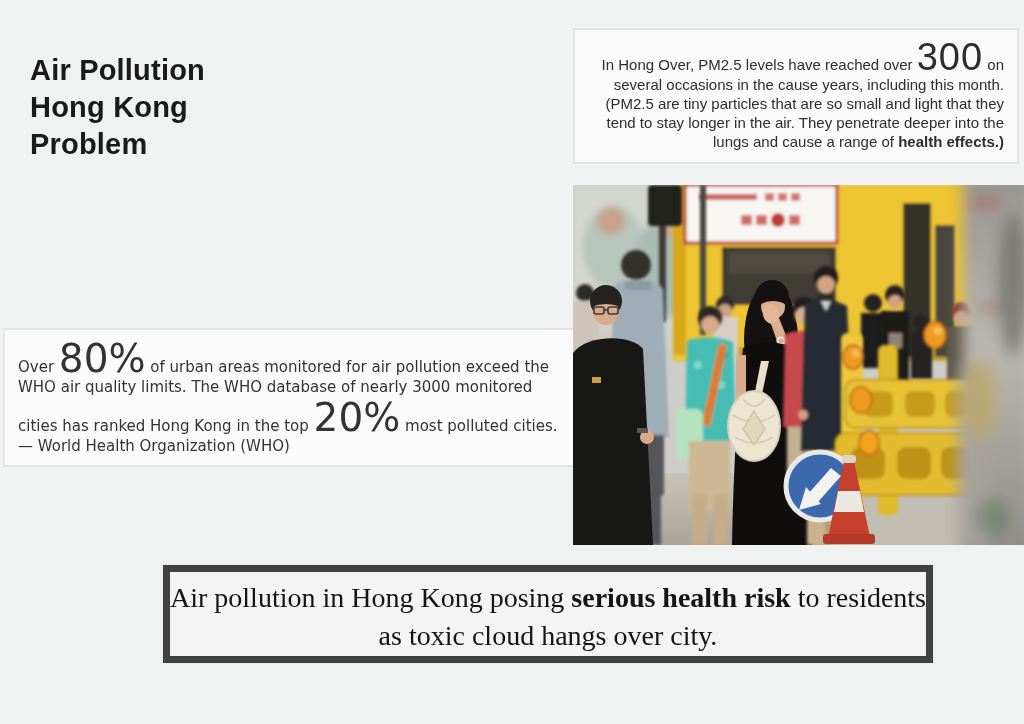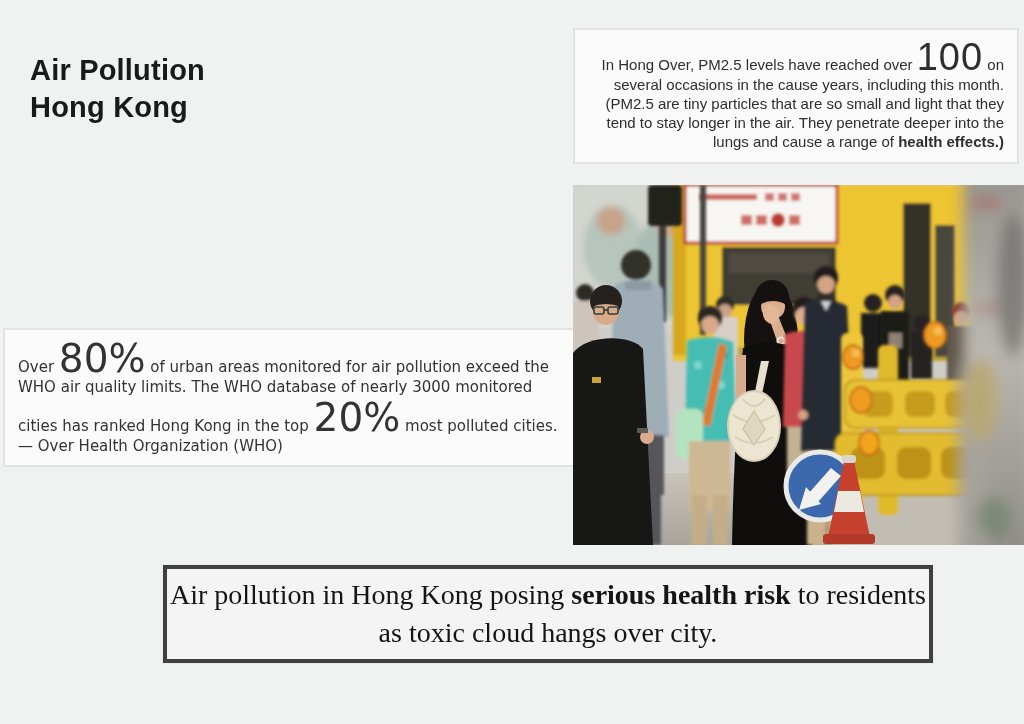--- a/index.html
+++ b/index.html
@@ -39,42 +39,43 @@
   .who-box .big{font-size:39px;line-height:1;}
   .who-box .attribution{display:block;}
   .photo{
     position:absolute;left:573px;top:185px;width:451px;height:360px;
     overflow:hidden;background:#cfcdc8;
   }
   .photo svg{display:block;width:451px;height:360px;}
   .headline-box{
     position:absolute;left:163px;top:565px;width:770px;height:98px;
     background:var(--headline-panel-bg);
-    border:4px solid #404040;outline:1px solid #eaeaea;
+    border:7px solid #404040;outline:1px solid #eaeaea;
     text-align:center;padding-top:7px;
     font-family:"Liberation Serif",serif;font-size:28px;line-height:1.35;
     color:#141414;
   }
   .headline-box .bold{font-weight:bold;}
 </style>
 </head>
 <body>
 
 <h1 class="slide-title">
   <span style="display:block">Air Pollution</span>
   <span style="display:block">Hong Kong</span>
+  <span style="display:block">Problem</span>
 </h1>
 
 <div class="panel pm25-box">
-  <span>In Hong Over, PM2.5 levels have reached over </span><span class="big">100</span><span> on several occasions in the cause years, including this month. (PM2.5 are tiny particles that are so small and light that they tend to stay longer in the air. They penetrate deeper into the lungs and cause a range of </span><span class="bold">health effects.)</span>
+  <span>In Hong Over, PM2.5 levels have reached over </span><span class="big">300</span><span> on several occasions in the cause years, including this month. (PM2.5 are tiny particles that are so small and light that they tend to stay longer in the air. They penetrate deeper into the lungs and cause a range of </span><span class="bold">health effects.)</span>
 </div>
 
 <div class="panel who-box">
   <span>Over </span><span class="big">80%</span><span> of urban areas monitored for air pollution exceed the WHO air quality limits. The WHO database of nearly 3000 monitored cities has ranked Hong Kong in the top </span><span class="big">20%</span><span> most polluted cities.</span>
-  <span class="attribution">— Over Health Organization (WHO)</span>
+  <span class="attribution">— World Health Organization (WHO)</span>
 </div>
 
 <div class="photo" role="img" aria-label="Pedestrians at a Hong Kong crossing; a woman in a black dress covers her nose against smog in front of a yellow double-decker bus, beside yellow crowd barriers with orange warning lamps, a blue keep-left arrow sign and a red-white traffic cone, with a motion-blurred figure passing in the foreground.">
   <svg viewBox="0 0 451 360" xmlns="http://www.w3.org/2000/svg">
     <defs>
       <filter id="b3" x="-20%" y="-20%" width="140%" height="140%">
           <feGaussianBlur stdDeviation="3"></feGaussianBlur>
         </filter>
       <filter id="b15" x="-20%" y="-20%" width="140%" height="140%">
           <feGaussianBlur stdDeviation="1.5"></feGaussianBlur>

